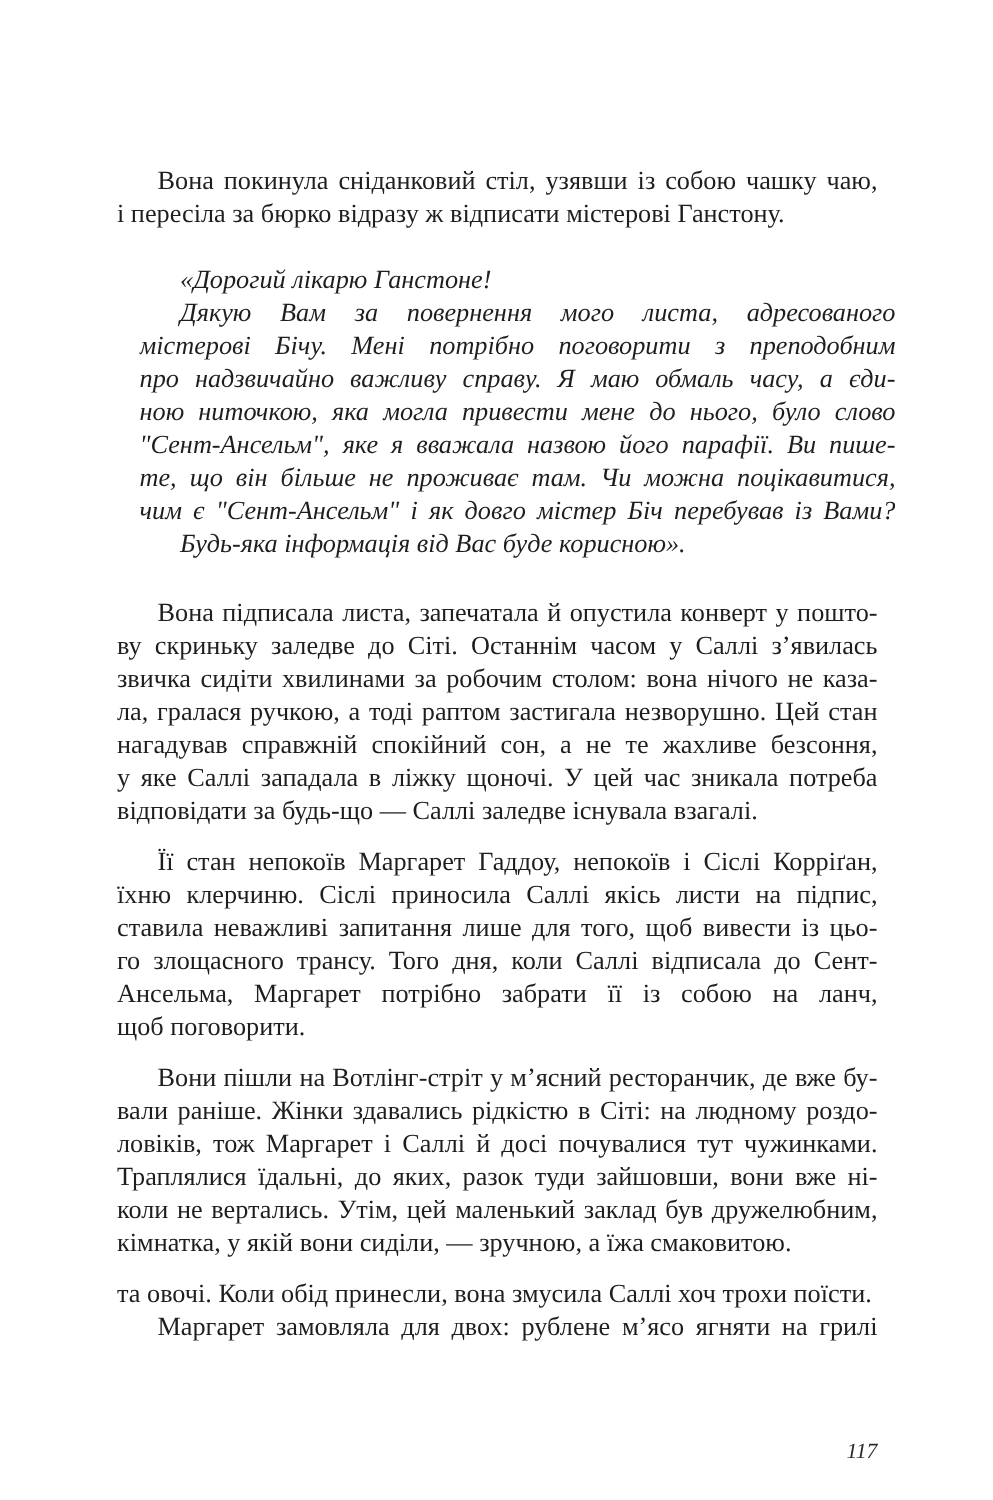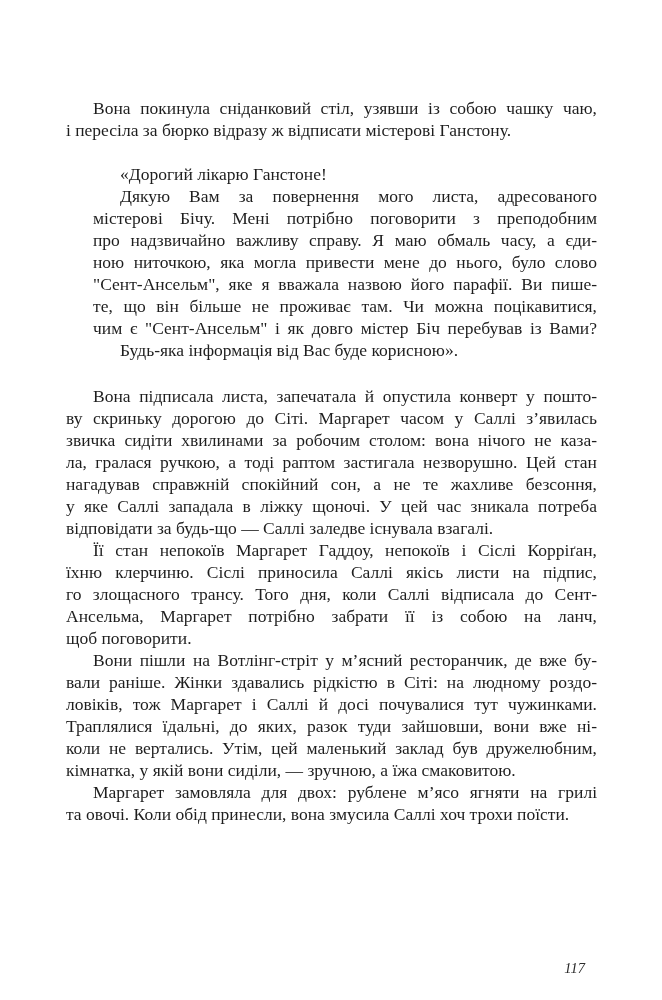--- a/index.html
+++ b/index.html
@@ -13,30 +13,31 @@
     color: #1e1e1e;
     overflow: hidden;
   }
   .text-block {
     position: absolute;
     left: 66px;
     top: 97px;
     width: 531px;
     font-size: 17.5px;
   }
-  .para { margin: 0; }
+  .para { margin: 12px; }
   .line {
     height: 22px;
     line-height: 22px;
     overflow: hidden;
     white-space: normal;
   }
   .j { text-align: justify; text-align-last: justify; }
   .indent { text-indent: 27px; }
   .letter {
+    font-style: italic;
     margin: 22px 0 24px 27px;
   }
   .letter .line { height: 22px; line-height: 22px; }
   .page-number {
     position: absolute;
     top: 960px;
     left: 66px;
     width: 519px;
     text-align: right;
     font-style: italic;
@@ -59,41 +60,42 @@
         <div class="line j">містерові Бічу. Мені потрібно поговорити з преподобним</div>
         <div class="line j">про надзвичайно важливу справу. Я маю обмаль часу, а єди-</div>
         <div class="line j">ною ниточкою, яка могла привести мене до нього, було слово</div>
         <div class="line j">"Сент-Ансельм", яке я вважала назвою його парафії. Ви пише-</div>
         <div class="line j">те, що він більше не проживає там. Чи можна поцікавитися,</div>
         <div class="line j">чим є "Сент-Ансельм" і як довго містер Біч перебував із Вами?</div>
         <div class="line indent">Будь-яка інформація від Вас буде корисною».</div>
       </div>
       <div class="para">
         <div class="line j indent">Вона підписала листа, запечатала й опустила конверт у пошто-</div>
-        <div class="line j">ву скриньку дорогою до Сіті. Маргарет часом у Саллі з’явилась</div>
+        <div class="line j">ву скриньку заледве до Сіті. Останнім часом у Саллі з’явилась</div>
         <div class="line j">звичка сидіти хвилинами за робочим столом: вона нічого не каза-</div>
         <div class="line j">ла, гралася ручкою, а тоді раптом застигала незворушно. Цей стан</div>
         <div class="line j">нагадував справжній спокійний сон, а не те жахливе безсоння,</div>
         <div class="line j">у яке Саллі западала в ліжку щоночі. У цей час зникала потреба</div>
         <div class="line">відповідати за будь-що — Саллі заледве існувала взагалі.</div>
       </div>
       <div class="para">
         <div class="line j indent">Її стан непокоїв Маргарет Гаддоу, непокоїв і Сіслі Корріґан,</div>
         <div class="line j">їхню клерчиню. Сіслі приносила Саллі якісь листи на підпис,</div>
+        <div class="line j">ставила неважливі запитання лише для того, щоб вивести із цьо-</div>
         <div class="line j">го злощасного трансу. Того дня, коли Саллі відписала до Сент-</div>
         <div class="line j">Ансельма, Маргарет потрібно забрати її із собою на ланч,</div>
         <div class="line">щоб поговорити.</div>
       </div>
       <div class="para">
         <div class="line j indent">Вони пішли на Вотлінг-стріт у м’ясний ресторанчик, де вже бу-</div>
         <div class="line j">вали раніше. Жінки здавались рідкістю в Сіті: на людному роздо-</div>
         <div class="line j">ловіків, тож Маргарет і Саллі й досі почувалися тут чужинками.</div>
         <div class="line j">Траплялися їдальні, до яких, разок туди зайшовши, вони вже ні-</div>
         <div class="line j">коли не вертались. Утім, цей маленький заклад був дружелюбним,</div>
         <div class="line">кімнатка, у якій вони сиділи, — зручною, а їжа смаковитою.</div>
       </div>
       <div class="para">
+        <div class="line">та овочі. Коли обід принесли, вона змусила Саллі хоч трохи поїсти.</div>
         <div class="line j indent">Маргарет замовляла для двох: рублене м’ясо ягняти на грилі</div>
-        <div class="line">та овочі. Коли обід принесли, вона змусила Саллі хоч трохи поїсти.</div>
       </div>
     </main>
   <div class="page-number">117</div>
 </div>
 
 </body></html>

